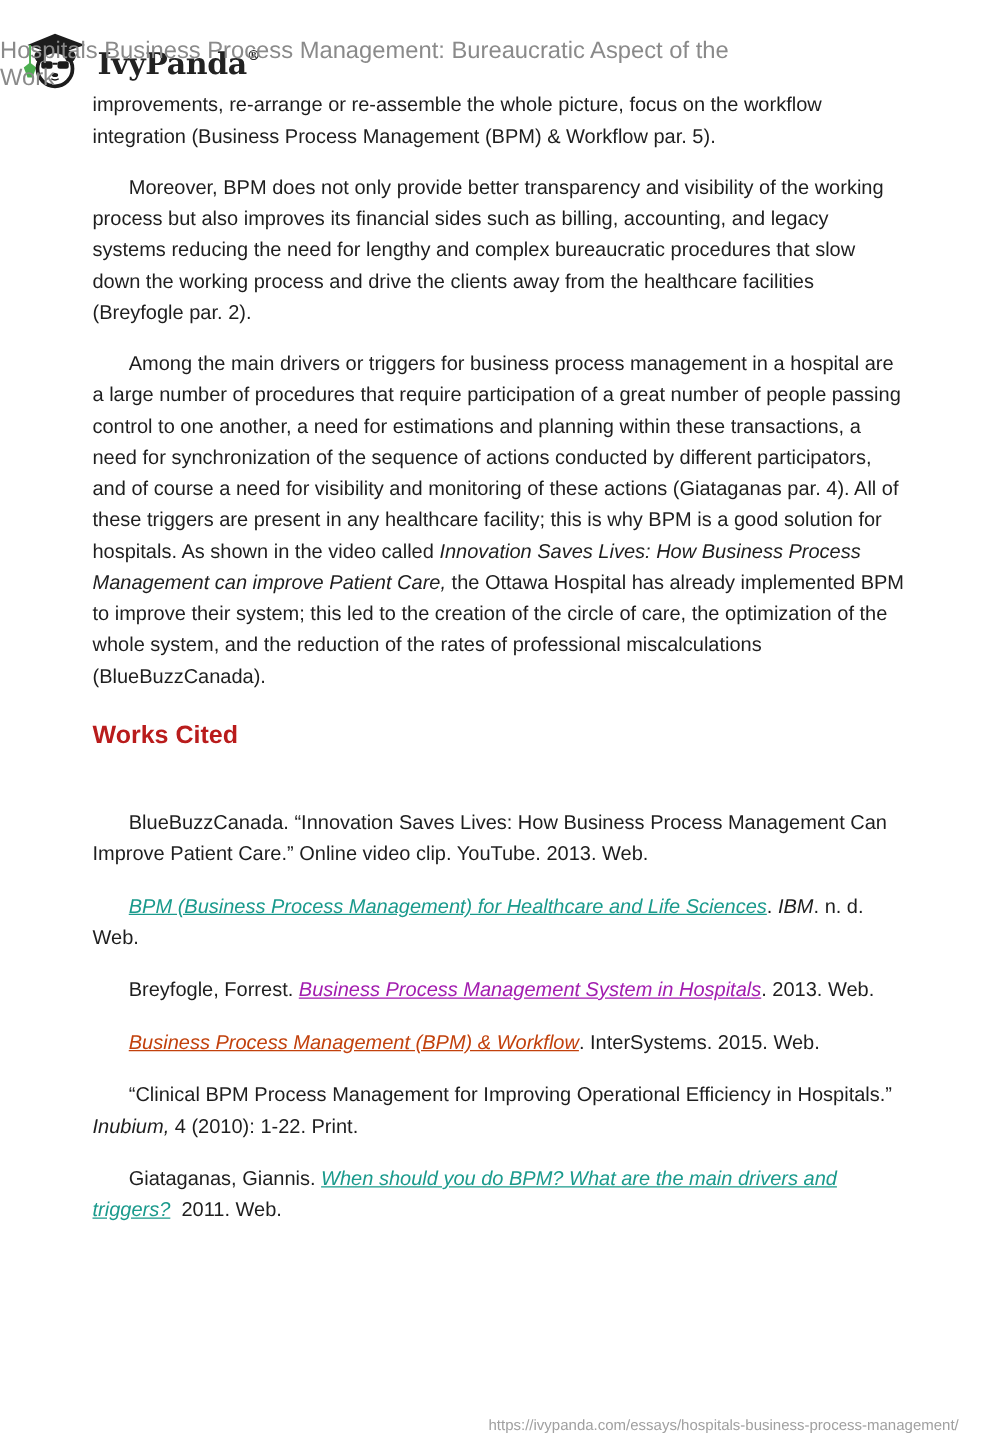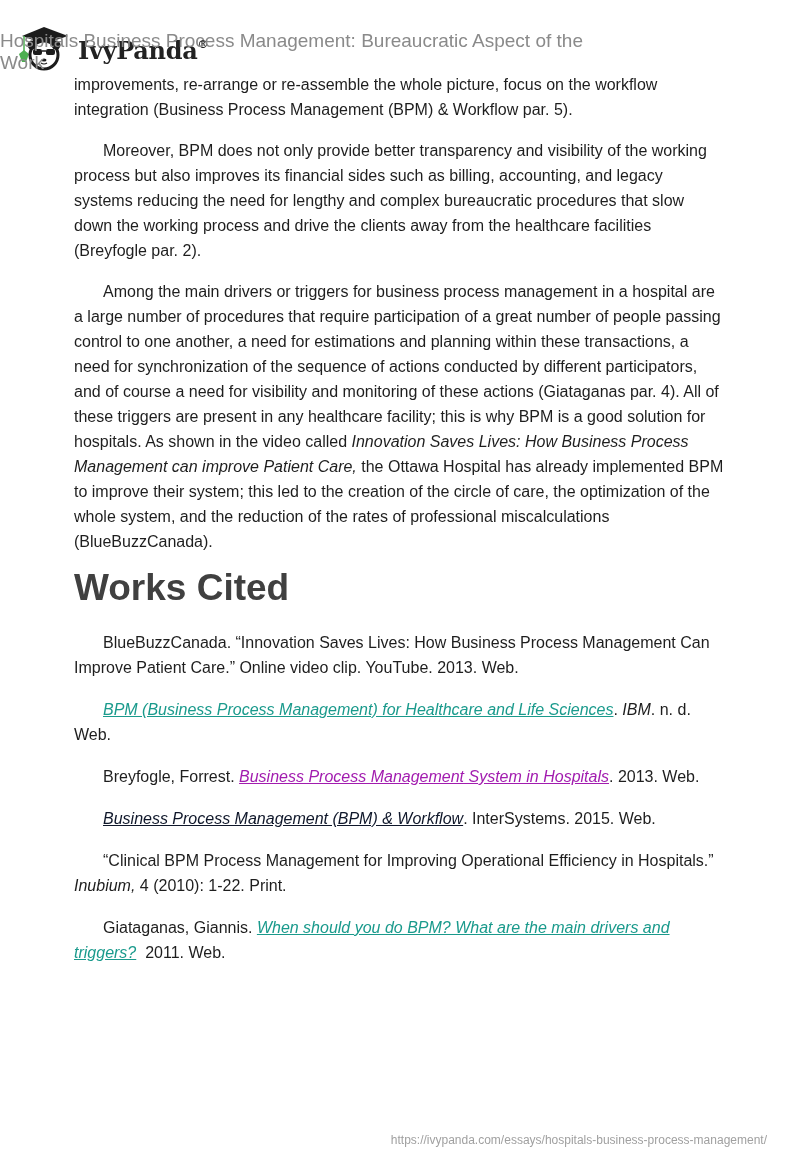--- a/index.html
+++ b/index.html
@@ -10,21 +10,21 @@
     .logo { position: absolute; left: 16px; top: 8px; display: flex; align-items: center; }
     .logo-mark { width: 58px; height: 48px; position: relative; }
     .logo-text { font-family: "DejaVu Serif", serif; font-weight: bold; font-size: 24px; color: #222; margin-left: 4px; margin-top: 4px; letter-spacing: -0.3px; }
     .logo-text sup { font-size: 11px; font-weight: bold; vertical-align: top; position: relative; top: 2px; }
     .header-title { position: absolute; right: 33px; top: 14px; font-size: 19px; color: #8a8a8a; }
 
     .content { position: absolute; left: 74px; top: 72px; width: 650px; font-size: 16px; line-height: 25px; color: #1e1e1e; }
     .para { margin-bottom: 16px; text-indent: 29px; }
     .para.noindent { text-indent: 0; }
     .para em, .cite em { font-style: italic; }
-    .heading { font-size: 37px; font-weight: bold; line-height: 36px; margin: 14px 0 24px 0; color: #404040; }
+    .heading { font-size: 20px; font-weight: bold; line-height: 36px; margin: 14px 0 40px 0; color: #b91c1c; }
     .cite { text-indent: 29px; margin-bottom: 17px; }
     .link { color: #1a9a8c; font-style: italic; text-decoration: underline; cursor: pointer; }
 
     .footer-url { position: absolute; right: 33px; top: 1133px; font-size: 12px; color: #a0a0a0; }
   </style>
 </head>
 <body>
 
 <div class="header">
   <div class="logo">
@@ -57,18 +57,18 @@
 <div class="content">
   <p class="para noindent">improvements, re-arrange or re-assemble the whole picture, focus on the workflow integration (Business Process Management (BPM) &amp; Workflow par. 5).</p>
   <p class="para">Moreover, BPM does not only provide better transparency and visibility of the working process but also improves its financial sides such as billing, accounting, and legacy systems reducing the need for lengthy and complex bureaucratic procedures that slow down the working process and drive the clients away from the healthcare facilities (Breyfogle par. 2).</p>
   <p class="para"><span>Among the main drivers or triggers for business process management in a hospital are a large number of procedures that require participation of a great number of people passing control to one another, a need for estimations and planning within these transactions, a need for synchronization of the sequence of actions conducted by different participators, and of course a need for visibility and monitoring of these actions (Giataganas par. 4). All of these triggers are present in any healthcare facility; this is why BPM is a good solution for hospitals. As shown in the video called </span><em>Innovation Saves Lives: How Business Process Management can improve Patient Care,</em><span> the Ottawa Hospital has already implemented BPM to improve their system; this led to the creation of the circle of care, the optimization of the whole system, and the reduction of the rates of professional miscalculations (BlueBuzzCanada).</span></p>
 
   <h2 class="heading">Works Cited</h2>
 
   <p class="cite">BlueBuzzCanada. “Innovation Saves Lives: How Business Process Management Can Improve Patient Care.” Online video clip. YouTube. 2013. Web.</p>
   <p class="cite"><a class="link" style="color: rgb(26, 154, 140);">BPM (Business Process Management) for Healthcare and Life Sciences</a><span>. </span><em>IBM</em><span>. n. d. Web.</span></p>
   <p class="cite"><span>Breyfogle, Forrest. </span><a class="link" style="color: #a21caf;">Business Process Management System in Hospitals</a><span>. 2013. Web.</span></p>
-  <p class="cite"><a class="link" style="color: #0f172a;">Business Process Management (BPM) &amp; Workflow</a><span>. InterSystems. 2015. Web.</span></p>
+  <p class="cite"><a class="link" style="color: #c2410c;">Business Process Management (BPM) &amp; Workflow</a><span>. InterSystems. 2015. Web.</span></p>
   <p class="cite"><span>“Clinical BPM Process Management for Improving Operational Efficiency in Hospitals.” </span><em>Inubium,</em><span> 4 (2010): 1-22. Print.</span></p>
   <p class="cite"><span>Giataganas, Giannis. </span><a class="link" style="color: rgb(26, 154, 140);">When should you do BPM? What are the main drivers and triggers?</a><span style="white-space:pre">  2011. Web.</span></p>
 </div>
 
 <div class="footer-url">https://ivypanda.com/essays/hospitals-business-process-management/</div>
 
 </body></html>

